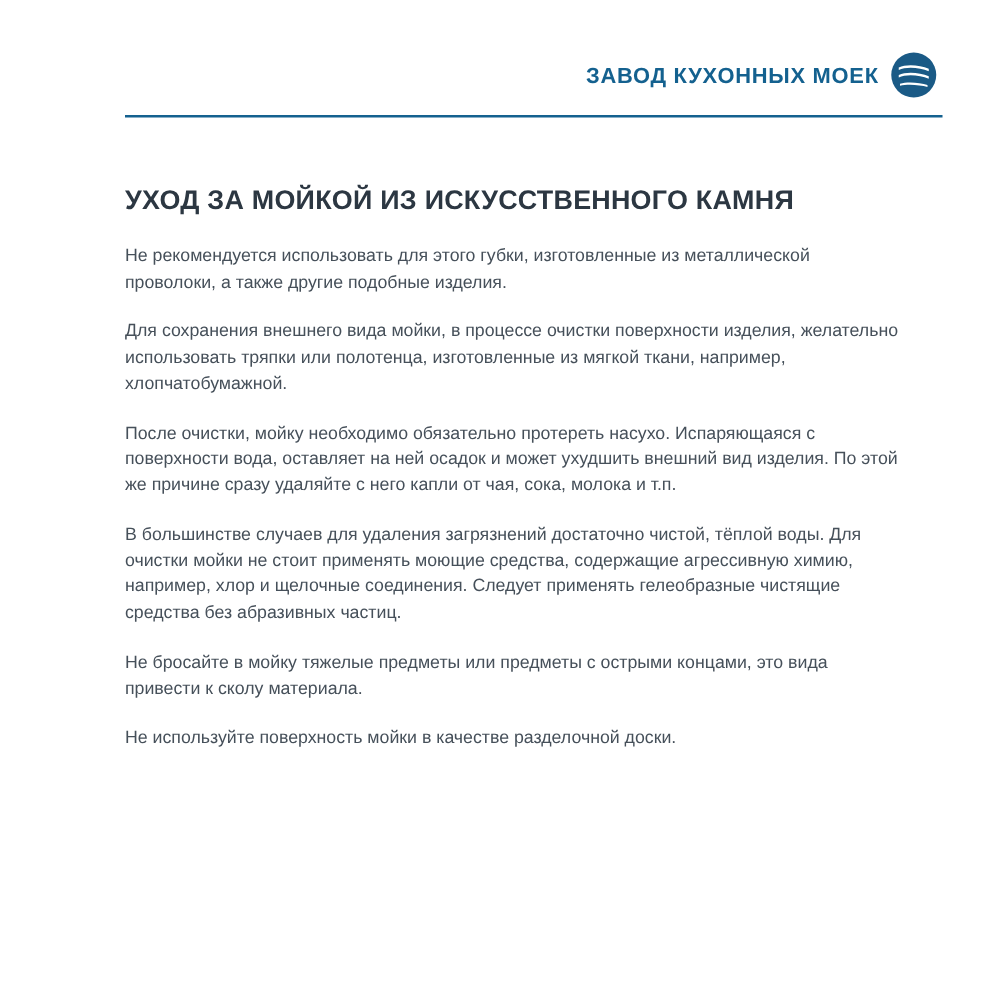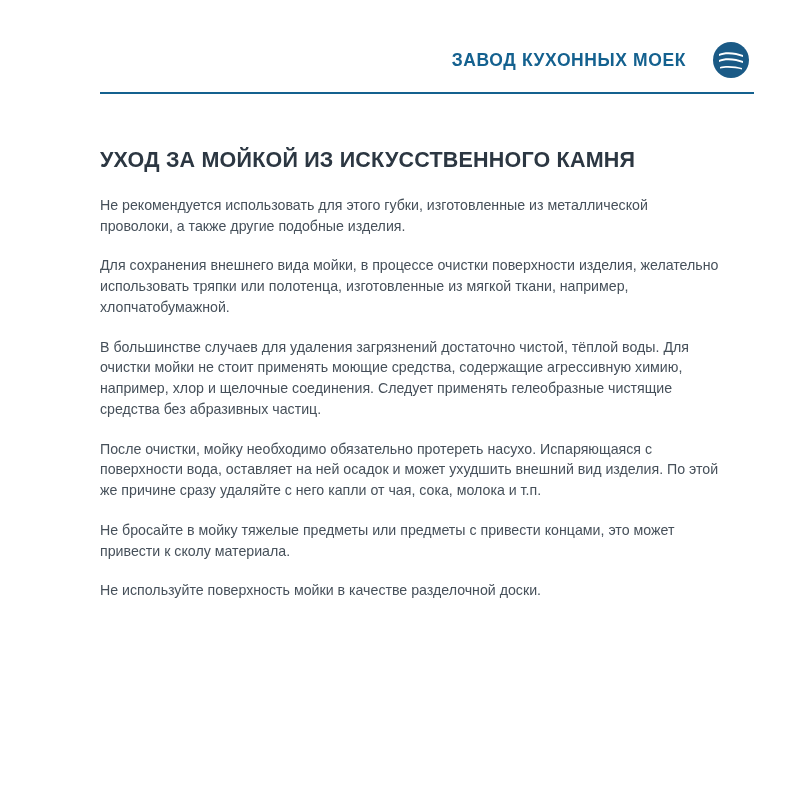--- a/index.html
+++ b/index.html
@@ -20,21 +20,21 @@
     height: 800px;
     box-sizing: border-box;
     padding: 34px 46px 0 46px;
   }
 
   
   .header {
     display: flex;
     align-items: center;
     justify-content: flex-end;
-    gap: 26px;
+    gap: 9px;
     padding-right: 4px;
     height: 52px;
   }
   .header-title {
     font-size: 17.5px;
     font-weight: bold;
     letter-spacing: 0.6px;
     color: #14618f;
     text-transform: uppercase;
     white-space: nowrap;
@@ -115,19 +115,19 @@
     </div>
   </div>
 
   <div class="rule"></div>
 
   <div class="content">
     <h1 class="doc-title">УХОД ЗА МОЙКОЙ ИЗ ИСКУССТВЕННОГО КАМНЯ</h1>
 
     <p class="para">Не рекомендуется использовать для этого губки, изготовленные из металлической проволоки, а также другие подобные изделия.</p>
     <p class="para">Для сохранения внешнего вида мойки, в процессе очистки поверхности изделия, желательно использовать тряпки или полотенца, изготовленные из мягкой ткани, например, хлопчатобумажной.</p>
+    <p class="para">После очистки, мойку необходимо обязательно протереть насухо. Испаряющаяся с поверхности вода, оставляет на ней осадок и может ухудшить внешний вид изделия. По этой же причине сразу удаляйте с него капли от чая, сока, молока и т.п.</p>
     <p class="para">В большинстве случаев для удаления загрязнений достаточно чистой, тёплой воды. Для очистки мойки не стоит применять моющие средства, содержащие агрессивную химию, например, хлор и щелочные соединения. Следует применять гелеобразные чистящие средства без абразивных частиц.</p>
-    <p class="para">После очистки, мойку необходимо обязательно протереть насухо. Испаряющаяся с поверхности вода, оставляет на ней осадок и может ухудшить внешний вид изделия. По этой же причине сразу удаляйте с него капли от чая, сока, молока и т.п.</p>
-    <p class="para">Не бросайте в мойку тяжелые предметы или предметы с привести концами, это может привести к сколу материала.</p>
+    <p class="para">Не бросайте в мойку тяжелые предметы или предметы с острыми концами, это вида привести к сколу материала.</p>
     <p class="para">Не используйте поверхность мойки в качестве разделочной доски.</p>
   </div>
 
 </div>
 
 </body></html>

